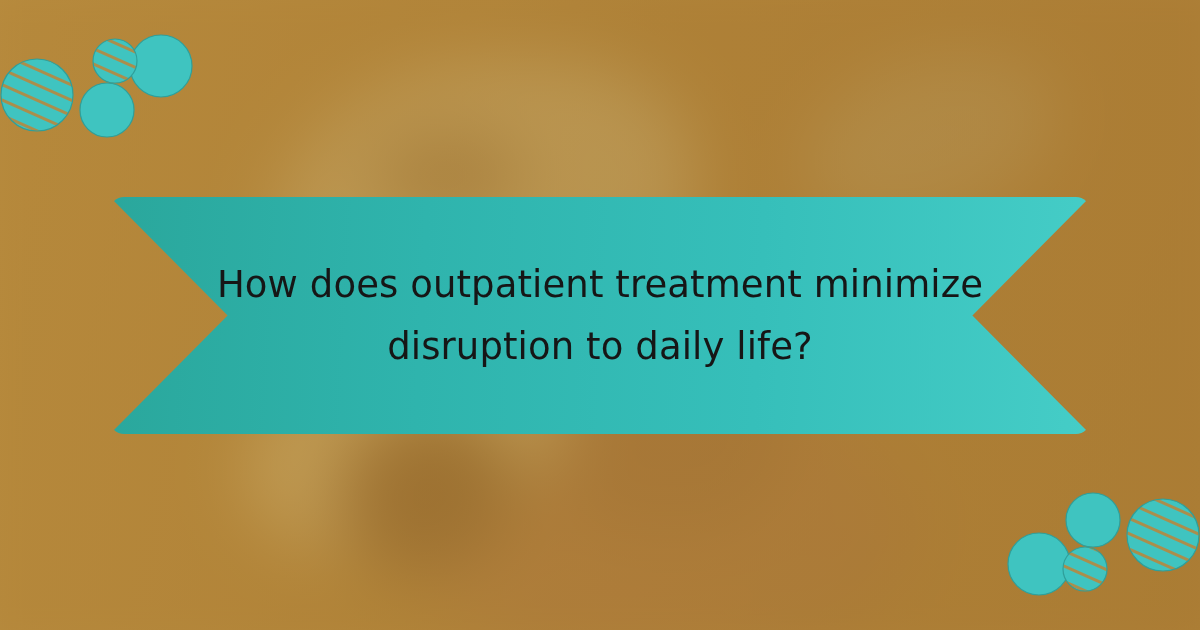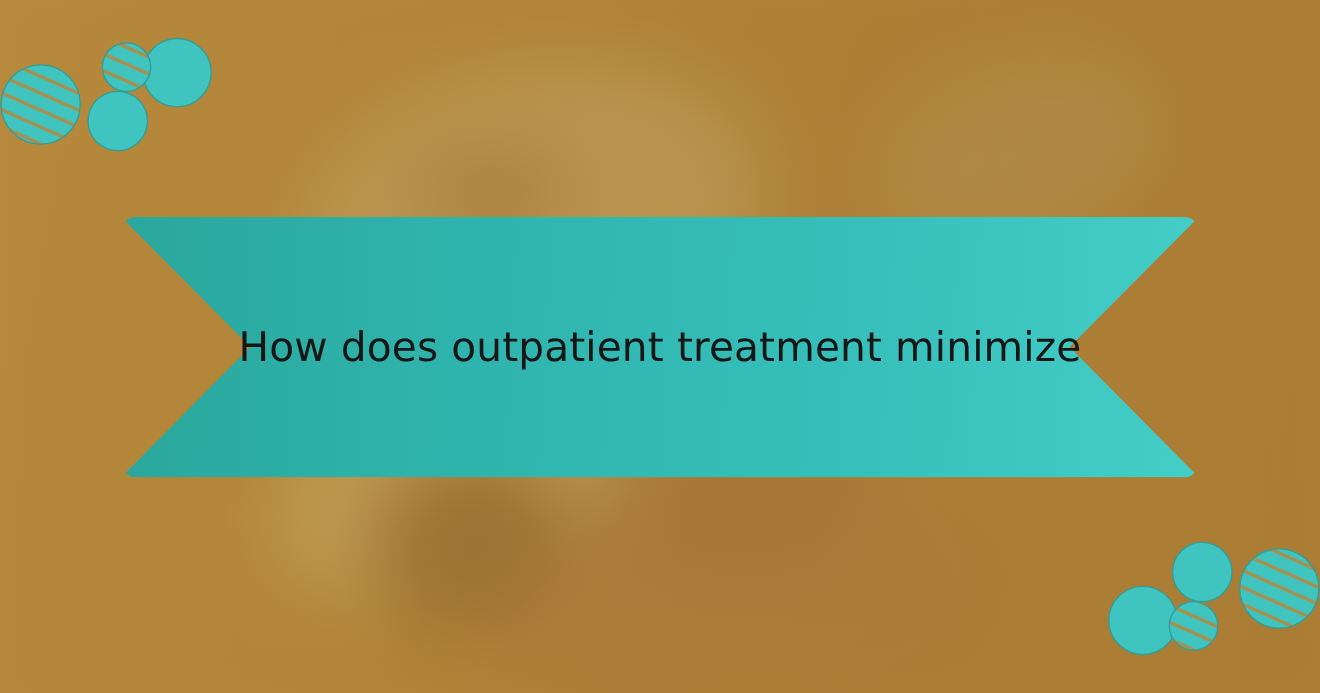--- a/index.html
+++ b/index.html
@@ -205,16 +205,17 @@
     <circle cx="173" cy="55" r="36" fill="url(#stripeB)" stroke="#2f9f9a" stroke-width="1.2"></circle>
     <circle cx="49" cy="84" r="31" fill="#3fc4c0" stroke="#2f9f9a" stroke-width="1.2"></circle>
     <circle cx="103" cy="40" r="27" fill="#3fc4c0" stroke="#2f9f9a" stroke-width="1.2"></circle>
     <circle cx="95" cy="89" r="22" fill="url(#stripeB)" stroke="#2f9f9a" stroke-width="1.2"></circle>
   </svg>
 
   <div class="banner-wrap">
     <div class="banner"></div>
     <div class="banner-text">
       <div class="banner-line">How does outpatient treatment minimize</div>
+      <div class="banner-line">disruption to daily life?</div>
     </div>
   </div>
 
 </div>
 
 </body></html>

